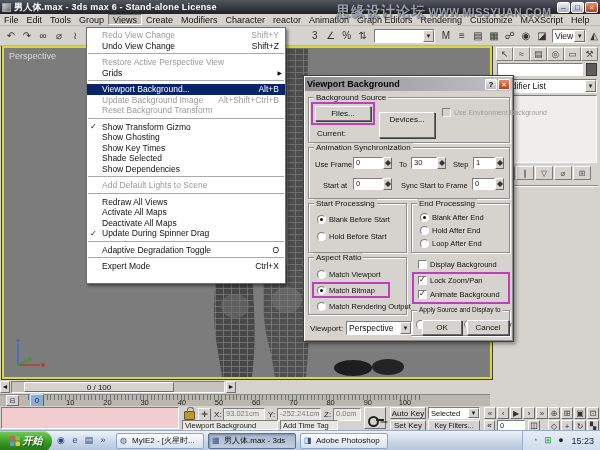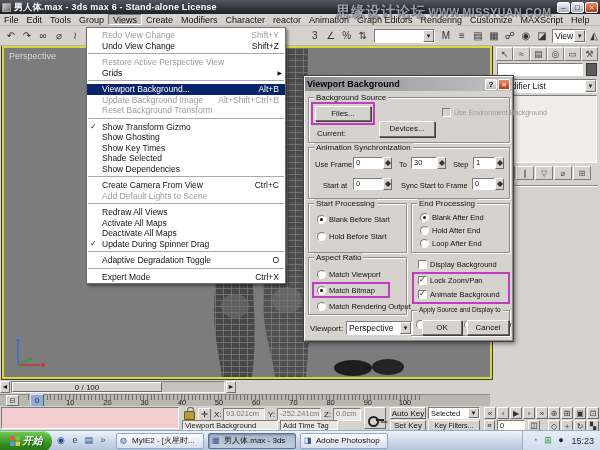--- a/index.html
+++ b/index.html
@@ -66,21 +66,21 @@
 .cbox{width:9px;height:9px;background:#fff;border:1px solid;border-color:#7c7c7c #fff #fff #7c7c7c;margin-right:3px;position:relative;flex:none;font-size:8px;line-height:8px;text-align:center}
 .check.checked .cbox:after{content:"✓";position:absolute;left:0;top:-1px}
 .check.disabled{color:#9b9b9b}
 .check.disabled .cbox{background:#d6d3ce}
 .hl{position:absolute;border:2px solid #c03cc0;pointer-events:none;z-index:5}
 .lbl{position:absolute;white-space:nowrap}
 
 .trackrow{position:absolute;left:0;top:381px;width:600px;height:12px}
 .tarr{position:absolute;width:10px;height:12px;background:#d6d3ce;border:1px solid;border-color:#fff #6e6e6e #6e6e6e #fff;font-size:7px;line-height:10px;text-align:center}
 .ttrack{position:absolute;left:11px;top:0;width:214px;height:12px;background:#c6c3bc;border:1px solid;border-color:#7c7c7c #fff #fff #7c7c7c}
-.thandle{position:absolute;left:0;top:0;width:150px;height:10px;background:#d6d3ce;border:1px solid;border-color:#fff #6e6e6e #6e6e6e #fff;text-align:center;font-size:8px;line-height:9px}
+.thandle{position:absolute;left:12px;top:0;width:150px;height:10px;background:#d6d3ce;border:1px solid;border-color:#fff #6e6e6e #6e6e6e #fff;text-align:center;font-size:8px;line-height:9px}
 .ruler{position:absolute;left:0;top:394px;width:490px;height:12px;background:#bab7ae;border-top:1px solid #8a8a8a}
 .ruler .ticks{position:absolute;left:28px;top:0;width:392px;height:5px;background:repeating-linear-gradient(90deg,#6f6f6f 0 1px,transparent 1px 3.72px)}
 .tick{position:absolute;top:3px;transform:translateX(-50%);font-size:7.5px;color:#222}
 .minied{position:absolute;left:6px;top:0;width:13px;height:11px;background:#d6d3ce;border:1px solid;border-color:#fff #6e6e6e #6e6e6e #fff;font-size:7px;line-height:10px;text-align:center;color:#333}
 .slider{position:absolute;left:30px;top:-1px;width:14px;height:13px;background:#8fadd2;border:1px solid;border-color:#d7e4f4 #44618a #44618a #d7e4f4;text-align:center;font-size:8px;line-height:12px;color:#102a4a}
 .statusrows{position:absolute;left:0;top:406px;width:600px;height:24px;background:#d6d3ce}
 .listener{position:absolute;left:1px;top:1px;width:178px;height:22px;background:#f2cdd0;border:1px solid;border-color:#7c7c7c #fff #fff #7c7c7c}
 .sbtn{position:absolute;background:#d6d3ce;border:1px solid;border-color:#fff #6b6b6b #6b6b6b #fff;text-align:center;font-size:8px}
 .sfld{position:absolute;background:#e9e7e2;border:1px solid;border-color:#7c7c7c #fff #fff #7c7c7c;font-size:7.5px;color:#777;padding-left:2px;line-height:10px}
 .slabel{position:absolute;font-size:8px;color:#222}
@@ -278,24 +278,20 @@
     <div class="mrow">
       <span class="mlabel">Show Key Times</span>
     </div>
     <div class="mrow">
       <span class="mlabel">Shade Selected</span>
     </div>
     <div class="mrow">
       <span class="mlabel">Show Dependencies</span>
     </div>
     <div class="msep"></div>
-    <div class="mrow">
-      <span class="mlabel">Create Camera From View</span>
-      <span class="msc">Ctrl+C</span>
-    </div>
     <div class="mrow disabled">
       <span class="mlabel">Add Default Lights to Scene</span>
     </div>
     <div class="msep"></div>
     <div class="mrow">
       <span class="mlabel">Redraw All Views</span>
     </div>
     <div class="mrow">
       <span class="mlabel">Activate All Maps</span>
     </div>
@@ -324,21 +320,21 @@
     <span style="margin-left:auto;display:flex">
       <span class="dbtn">?</span>
       <span class="dbtn close">×</span>
     </span>
   </div>
 
   <div class="grp" style="left:4px;top:21px;width:202px;height:46px">
     <span class="legend">Background Source</span>
     <span class="hl" style="left:2px;top:4px;width:64px;height:23px"></span>
     <span class="btn" style="left:6px;top:8px;width:56px;height:15px;line-height:13px">Files...</span>
-    <span class="btn" style="left:70px;top:23px;width:56px;height:16px;line-height:13px">Devices...</span>
+    <span class="btn" style="left:70px;top:14px;width:56px;height:26px;line-height:13px">Devices...</span>
     <span class="check disabled" style="left:133px;top:10px;font-size:7px">
       <span class="cbox"></span>
         <span>Use Environment Background</span>
     </span>
     <span class="lbl" style="left:8px;top:31px">Current:</span>
   </div>
 
   <div class="grp" style="left:4px;top:71px;width:202px;height:52px">
     <span class="legend">Animation Synchronization</span>
     <span class="lbl" style="left:6px;top:12px;font-size:7.5px">Use Frame</span>

